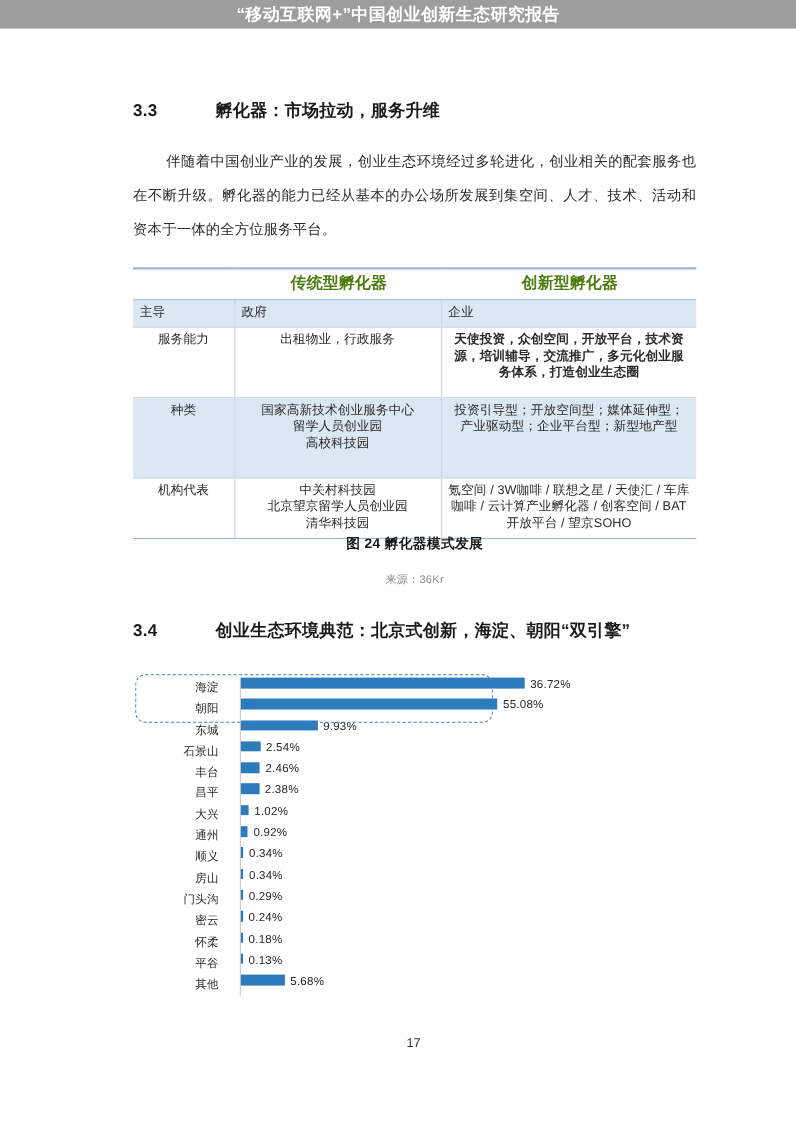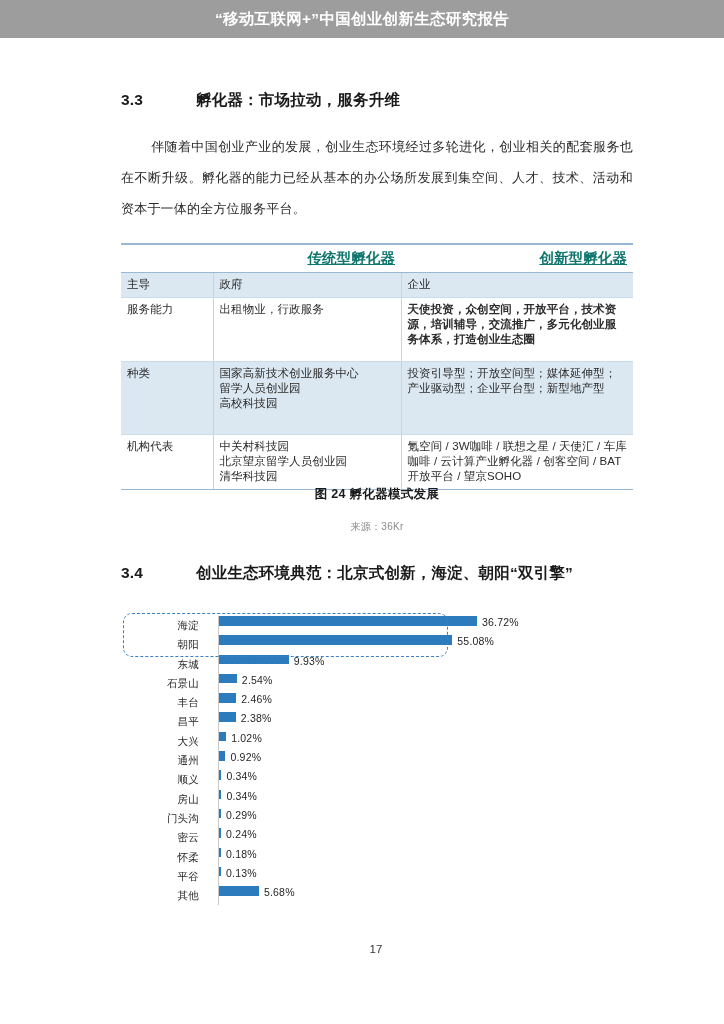--- a/index.html
+++ b/index.html
@@ -14,21 +14,21 @@
     font-family: "Liberation Sans", "DejaVu Sans", sans-serif;
     color: #231f20;
     overflow: hidden;
   }
 
   
   .page-header {
     position: absolute;
     top: 0; left: 0;
     width: 724px;
-    height: 38px;
+    height: 26px;
     background: #9d9d9d;
     display: flex;
     align-items: center;
     justify-content: center;
   }
   .page-header-title {
     color: #ffffff;
     font-size: 15.5px;
     font-weight: bold;
     letter-spacing: 0.3px;
@@ -90,37 +90,36 @@
   }
   .tbl th, .tbl td {
     vertical-align: top;
     padding: 4px 6px 5px 6px;
     line-height: 15px;
     letter-spacing: 0.1px;
   }
   .tbl thead th {
     font-size: 14.5px;
     font-weight: bold;
-    color: #0f766e;
-    text-align: right;
+    color: #4d7c0f;
+    text-align: center;
     padding: 6px 6px 6px 8px;
     border-top: 2.5px solid #9ab8d4;
     border-bottom: 1.6px solid #9ab8d4;
-    text-decoration: underline;
   }
   .col-label  { width: 92px; }
   .col-trad   { width: 188px; }
   .col-innov  { width: 232px; }
 
   .tbl tbody tr td { border-bottom: 1px solid #c9dcec; }
   .tbl tbody tr:last-child td { border-bottom: 1.6px solid #9ab8d4; }
 
   .row-shaded td { background: #dbe8f2; }
   .cell-div { border-left: 1px solid #c2d6e6; }
-  .cell-pad-t { padding-top: 6px; }
+  .cell-pad-t { padding-top: 6px; text-align: center; }
 
   
   .fig-caption {
     text-align: center;
     font-size: 12.5px;
     font-weight: bold;
     color: #1a1a1a;
     letter-spacing: 0.3px;
   }
   .fig-source {

